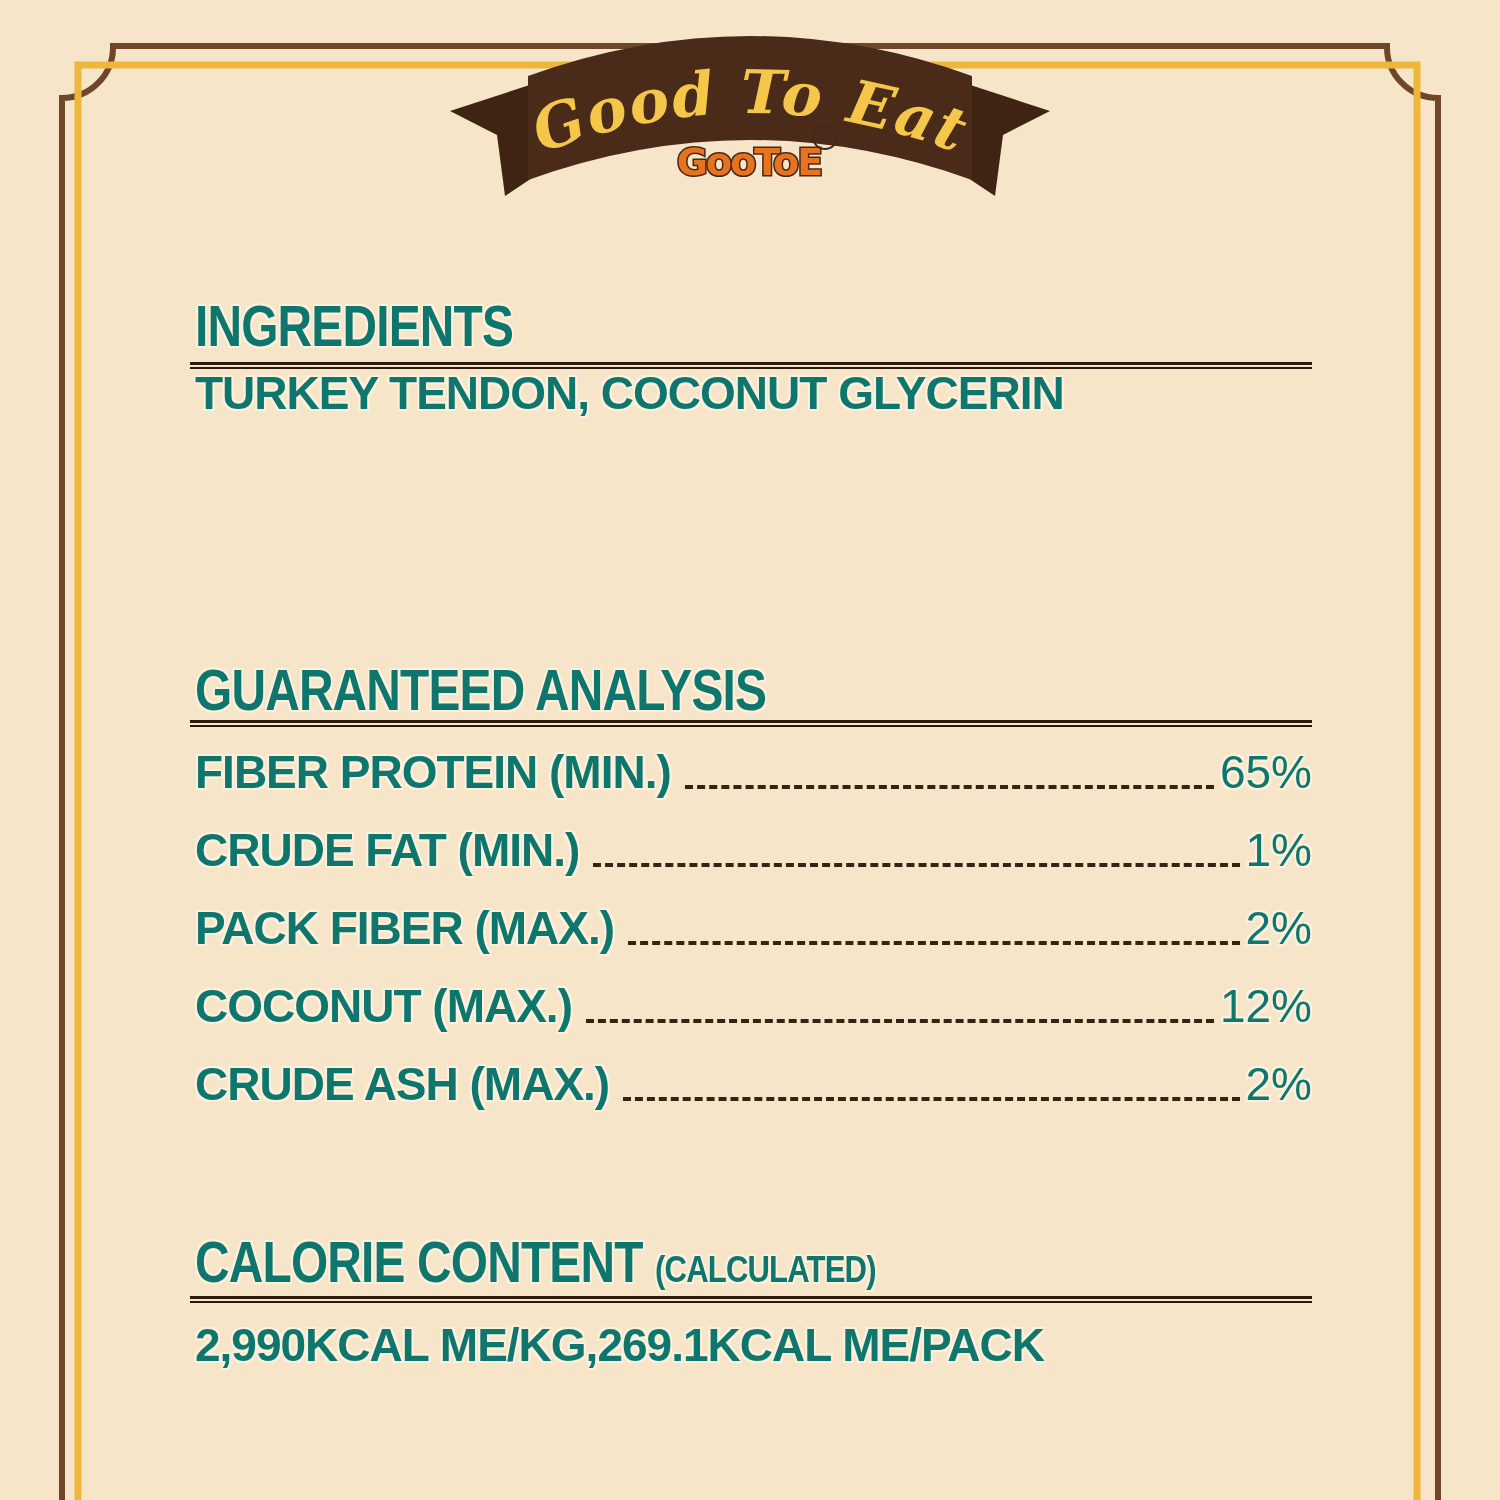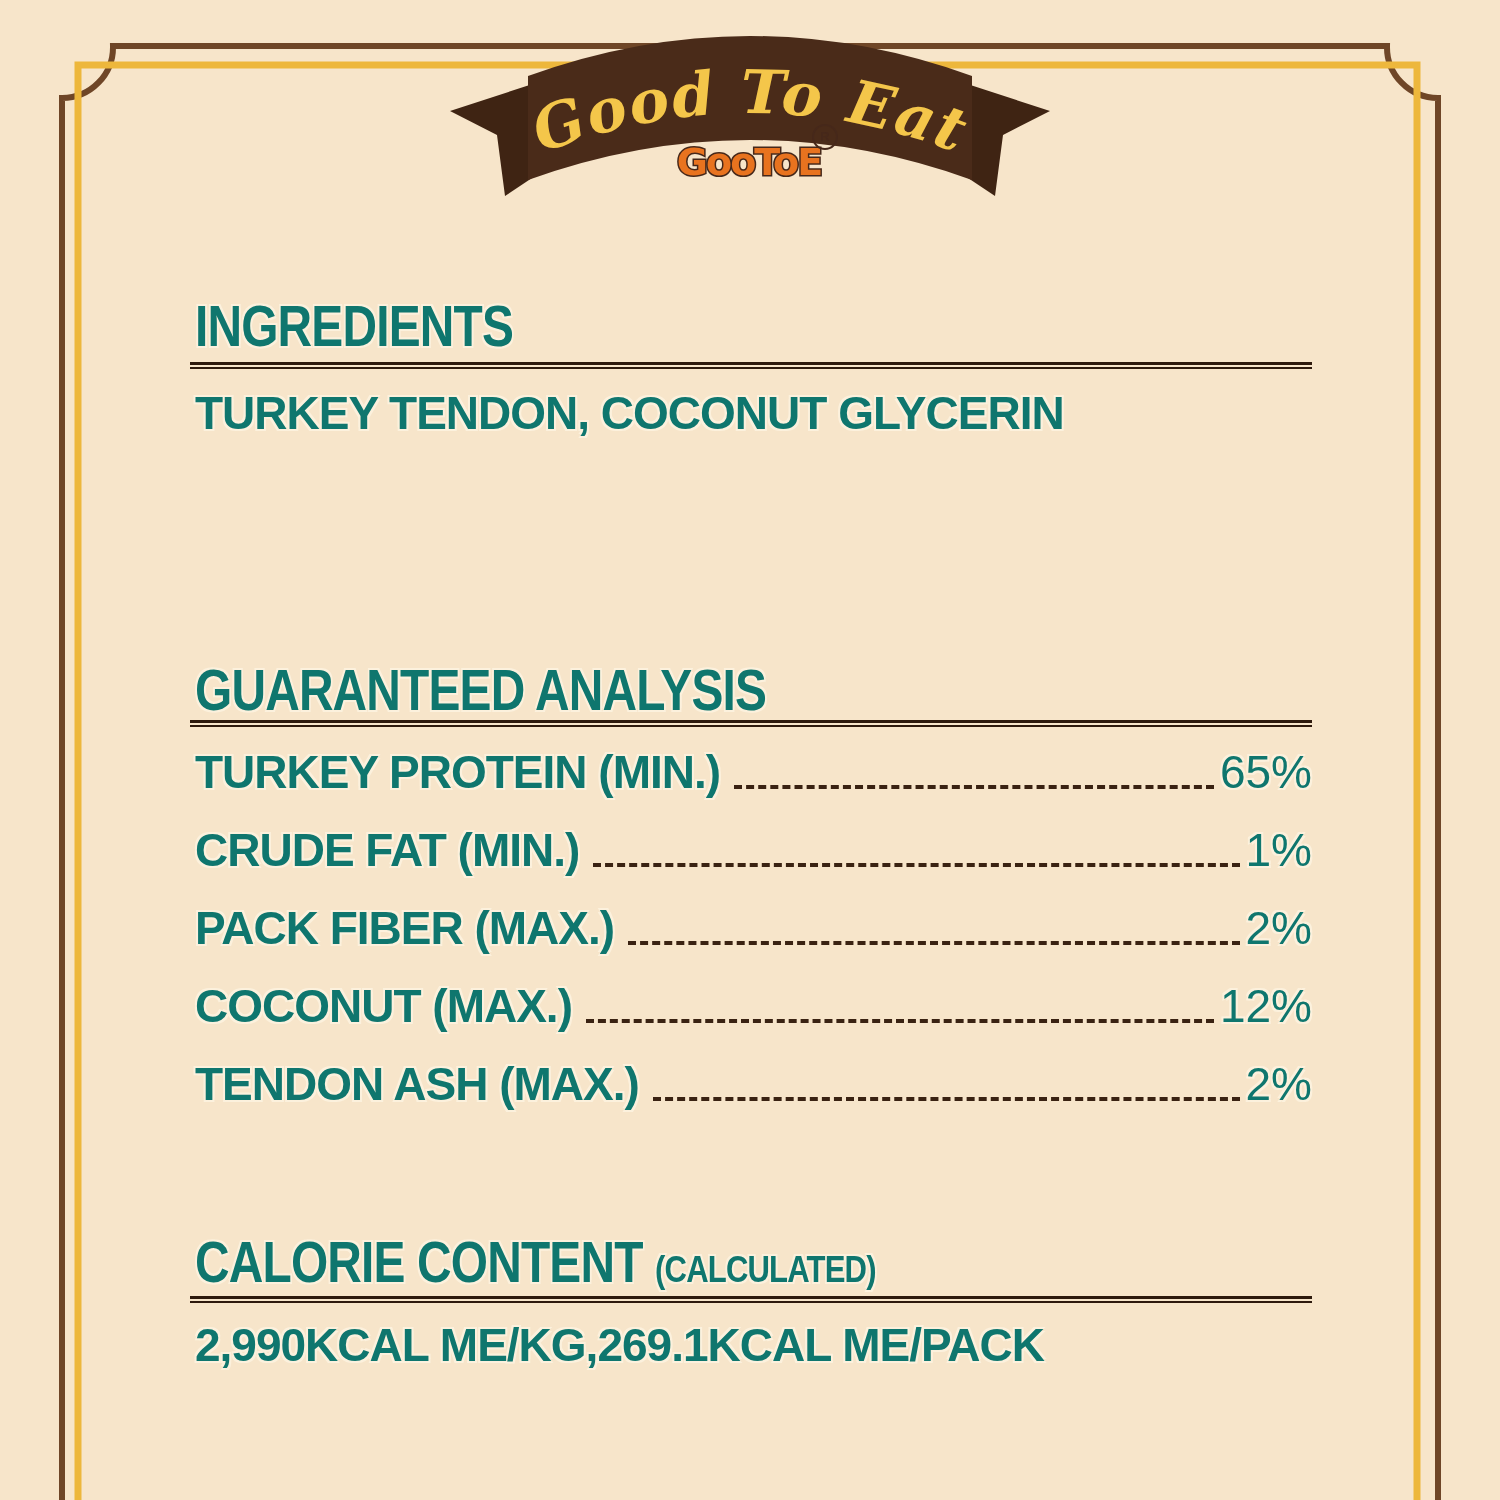--- a/index.html
+++ b/index.html
@@ -84,30 +84,30 @@
 
   <svg class="logo-svg" viewBox="0 0 170 50">
     <text x="85" y="39" text-anchor="middle">GooToE</text>
   </svg>
   <div class="rmark">R</div>
 
   <div class="h1 outlined" style="top:298px">
     <span class="cx">INGREDIENTS</span>
   </div>
   <div class="rule" style="top:362px"></div>
-  <div class="bigline outlined" style="top:388px">TURKEY TENDON, COCONUT GLYCERIN</div>
+  <div class="bigline outlined" style="top:368px">TURKEY TENDON, COCONUT GLYCERIN</div>
 
   <div class="h1 outlined" style="top:662px">
     <span class="cx">GUARANTEED ANALYSIS</span>
   </div>
   <div class="rule" style="top:720px"></div>
 
   <div class="ga-rows">
     <div class="ga-row">
-      <span class="ga-label outlined">TURKEY PROTEIN (MIN.)</span>
+      <span class="ga-label outlined">FIBER PROTEIN (MIN.)</span>
       <span class="ga-leader"></span>
       <span class="ga-value outlined">65%</span>
     </div>
 
     <div class="ga-row">
       <span class="ga-label outlined">CRUDE FAT (MIN.)</span>
       <span class="ga-leader"></span>
       <span class="ga-value outlined">1%</span>
     </div>
 
@@ -117,21 +117,21 @@
       <span class="ga-value outlined">2%</span>
     </div>
 
     <div class="ga-row">
       <span class="ga-label outlined">COCONUT (MAX.)</span>
       <span class="ga-leader"></span>
       <span class="ga-value outlined">12%</span>
     </div>
 
     <div class="ga-row">
-      <span class="ga-label outlined">TENDON ASH (MAX.)</span>
+      <span class="ga-label outlined">CRUDE ASH (MAX.)</span>
       <span class="ga-leader"></span>
       <span class="ga-value outlined">2%</span>
     </div>
   </div>
 
   <div class="h1 outlined" style="top:1234px">
     <span class="cx"><span>CALORIE CONTENT</span>
       <span class="sub">(CALCULATED)</span>
     </span>
   </div>

